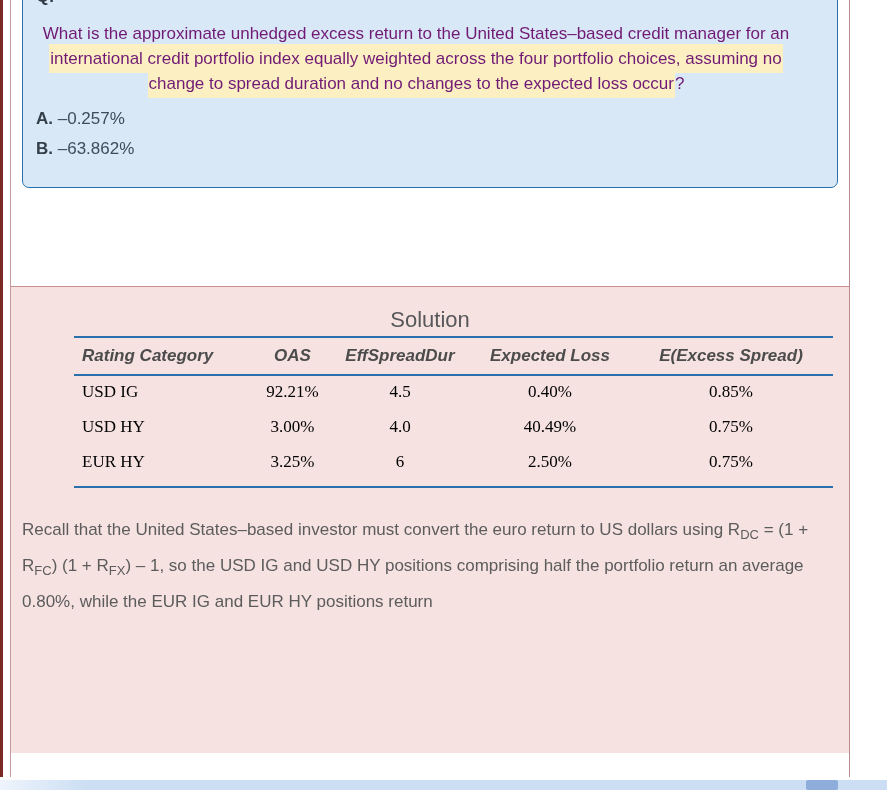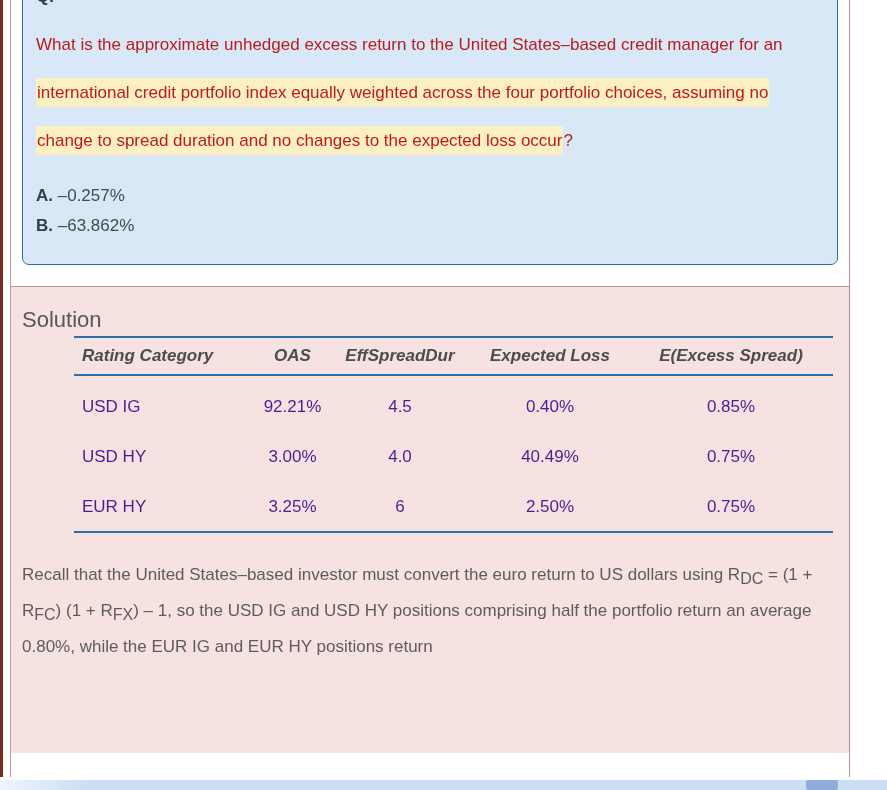--- a/index.html
+++ b/index.html
@@ -15,41 +15,41 @@
     position:absolute;left:10px;top:0;width:840px;height:777px;box-sizing:border-box;
     background:#ffffff;border-left:1px solid #c49a9a;border-right:1px solid #b98c8c;
     overflow:hidden;
   }
   .q-area{padding:0 11px;height:310px;box-sizing:border-box;background:#ffffff;}
   .q-box{
     margin-top:-24px;background:#d9e8f6;border:1.5px solid #2a6fad;border-radius:7px;
     padding:10px 13px 23px;box-sizing:border-box;
   }
   .q-label{font-weight:bold;color:#2f3b46;line-height:20px;}
-  .q-text{margin:14px 0 0;line-height:48px;color:#b91c1c;max-width:760px;}
+  .q-text{margin:14px 0 0;line-height:25px;color:#701a75;max-width:760px;text-align:center;}
   .hl{background:#fcf0c3;padding:5px 1px;box-decoration-break:clone;-webkit-box-decoration-break:clone;}
-  .options{margin-top:16px;}
+  .options{margin-top:8px;}
   .opt{line-height:30px;color:#3e4c59;}
   .opt b{color:#333e48;}
   .sol{
     background:#f7e2e2;border-top:1px solid #c98f8f;
     padding:18px 11px 0;height:467px;box-sizing:border-box;overflow:hidden;
   }
-  .sol-heading{font-size:22px;font-weight:400;color:#57585a;margin:2px 0 0;line-height:26px;}
+  .sol-heading{font-size:22px;font-weight:400;color:#57585a;margin:2px 0 0;line-height:26px;text-align:center;}
   .lead{margin:20px 0 0;line-height:36px;color:#5c5c5c;}
   .lead b{color:#474747;}
   .sol-table{margin:3px 0 0 52px;border-collapse:collapse;table-layout:fixed;
     border-top:2px solid #2a70ad;border-bottom:2px solid #2a70ad;}
   .sol-table thead tr{border-bottom:2px solid #2a70ad;}
   .sol-table th{font-weight:bold;color:#4c4c4c;padding:8px 4px;text-align:center;white-space:nowrap;font-style:italic;}
-  .sol-table td{color:#4c1d95;padding:21px 4px 9px;text-align:center;white-space:nowrap;}
+  .sol-table td{color:#000000;padding:6px 4px 9px;text-align:center;white-space:nowrap;font-family:Liberation Serif, serif;}
   .sol-table .c0{text-align:left;padding-left:8px;}
   .sol-table tbody tr:last-child td{padding-bottom:14px;}
   .recall{margin:24px 0 0;line-height:36px;color:#5c5c5c;}
-  .recall sub{font-size:16px;line-height:0;}
+  .recall sub{font-size:13px;line-height:0;}
   .bottom-strip{position:absolute;left:0;bottom:0;width:887px;height:13px;background:#ffffff;}
   .scroll-track{position:absolute;left:0;bottom:0;width:887px;height:10px;
     background:linear-gradient(to right,#eef4fc 0px,#cbdef3 90px);}
   .scroll-thumb{position:absolute;left:806px;bottom:0;width:32px;height:10px;
     background:#8fadda;border-radius:2px;}
 </style>
 </head>
 <body>
 
 <div class="edge-line"></div>

